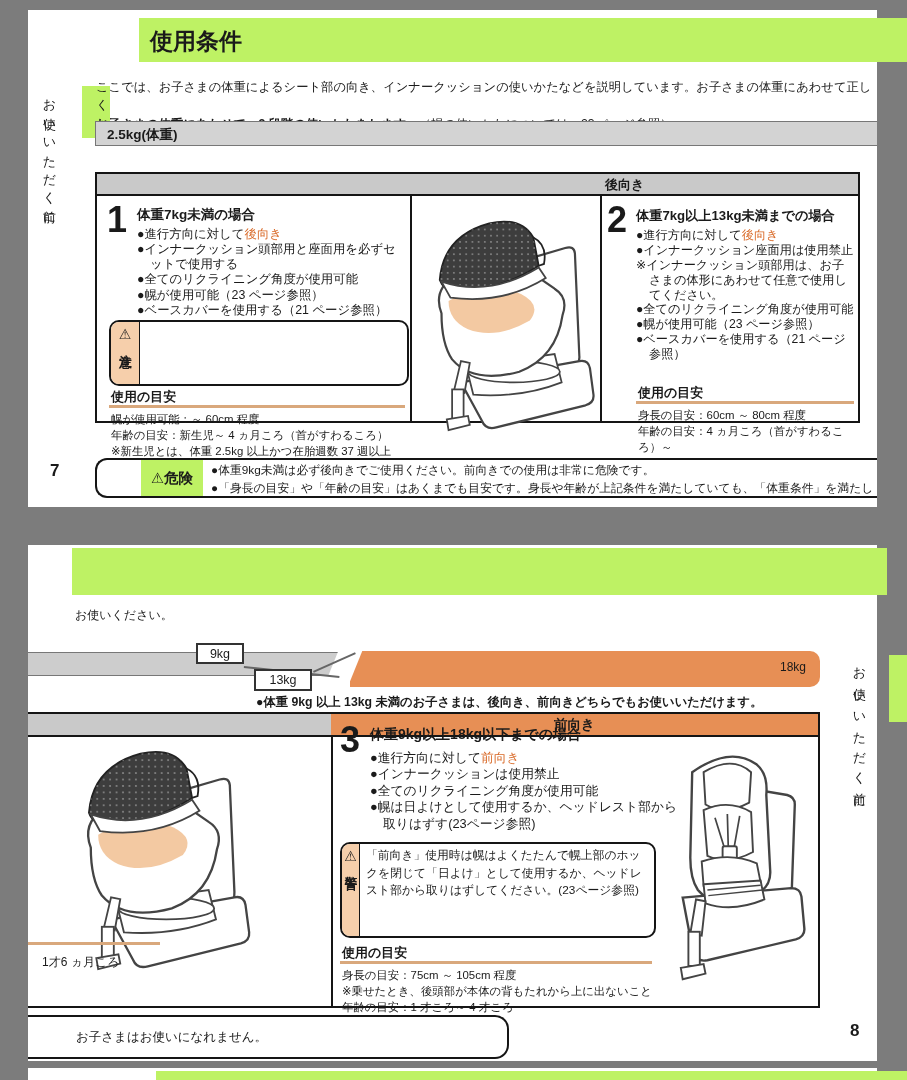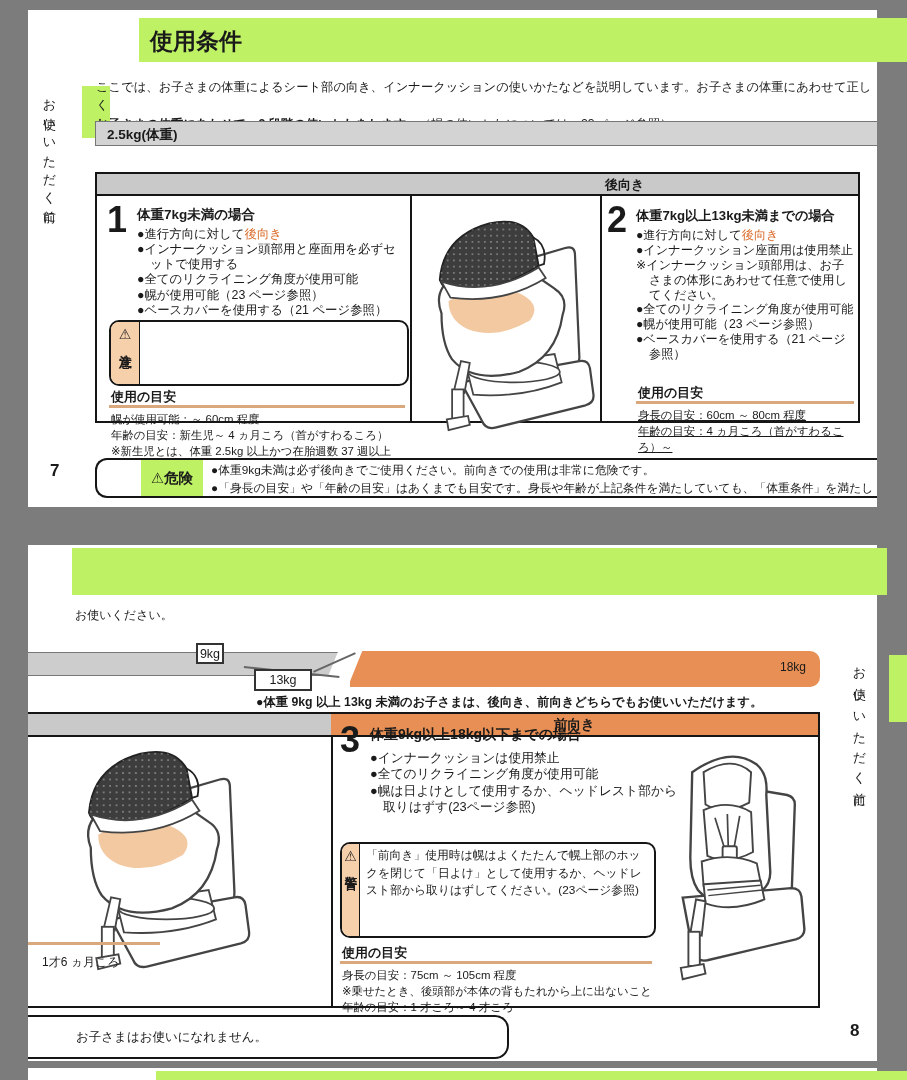--- a/index.html
+++ b/index.html
@@ -128,21 +128,21 @@
     <div class="abs bullets" style="left:539px;top:54px;width:220px;font-size:12.2px;">
       <div class="li"><span>●進行方向に対して</span><span class="accent">後向き</span></div>
       <div class="li">●インナークッション座面用は使用禁止</div>
       <div class="li">※インナークッション頭部用は、お子さまの体形にあわせて任意で使用してください。</div>
       <div class="li">●全てのリクライニング角度が使用可能</div>
       <div class="li">●幌が使用可能（23 ページ参照）</div>
       <div class="li">●ベースカバーを使用する（21 ページ参照）</div>
     </div>
     <div class="abs guide-h" style="left:541px;top:210px;">使用の目安</div>
     <div class="abs guide-line" style="left:539px;top:227px;width:218px;"></div>
-    <div class="abs guide-t" style="left:541px;top:233px;width:220px;text-decoration:underline;">
+    <div class="abs guide-t" style="left:541px;top:233px;width:220px;">
       <div>身長の目安：60cm ～ 80cm 程度</div>
       <div>年齢の目安：4 ヵ月ころ（首がすわるころ）～</div>
     </div>
   </div>
 
   <div class="abs" style="left:67px;top:448px;width:782px;height:40px;border:2px solid #151515;border-right:none;border-radius:12px 0 0 12px;box-sizing:border-box;display:flex;overflow:hidden;">
     <div class="peach bold" style="width:62px;display:flex;align-items:center;justify-content:center;font-size:14.5px;flex:none;">
       <span>⚠</span>
         <span>危険</span>
     </div>
@@ -164,41 +164,42 @@
 
   <div class="abs" style="left:47px;top:62px;font-size:12px;">お使いください。</div>
 
   <div class="abs" style="left:0;top:107px;width:322px;height:24px;background:#cdcdcd;border:1px solid #777;border-left:none;box-sizing:border-box;z-index:1;"></div>
   <div class="abs" style="left:322px;top:106px;width:470px;height:36px;background:#e78f55;border-radius:0 10px 10px 0;z-index:1;">
     <span class="abs" style="right:14px;top:9px;font-size:12px;">18kg</span>
   </div>
   <div class="abs" style="left:303px;top:102px;width:24px;height:44px;background:#fff;transform:skewX(-22deg);z-index:2;"></div>
   <div class="abs" style="left:216px;top:121px;width:96px;height:1.6px;background:#666;transform:rotate(6deg);transform-origin:left top;z-index:3;"></div>
   <div class="abs" style="left:285px;top:126px;width:46px;height:1.6px;background:#666;transform:rotate(-24deg);transform-origin:left top;z-index:3;"></div>
-  <div class="abs kgbox" style="left:168px;top:98px;width:28px;height:21px;line-height:18px;">9kg</div>
+  <div class="abs kgbox" style="left:168px;top:98px;width:48px;height:21px;line-height:18px;">9kg</div>
   <div class="abs kgbox" style="left:226px;top:124px;width:58px;height:22px;line-height:19px;">13kg</div>
 
   <div class="abs bold" style="left:228px;top:149px;font-size:12.3px;">●体重 9kg 以上 13kg 未満のお子さまは、後向き、前向きどちらでもお使いいただけます。</div>
 
   <div class="abs" style="left:0;top:167px;width:792px;height:296px;border:2px solid #151515;border-left:none;box-sizing:border-box;">
     <div class="abs" style="left:0;top:0;right:0;height:21px;border-bottom:2px solid #151515;display:flex;">
       <div style="width:303px;background:#c9c9c9;flex:none;"></div>
       <div class="bold" style="flex:1;background:#e78f55;text-align:center;font-size:13.5px;line-height:21px;">前向き</div>
     </div>
     <div class="abs vline" style="left:303px;top:23px;bottom:0;"></div>
 
     <svg class="abs" style="left:10px;top:25px;" width="240" height="232" viewBox="0 0 206 252">
         <use href="#rearseat"></use>
       </svg>
     <div class="abs" style="left:0;top:228px;width:132px;height:3px;background:#d9a87c;"></div>
     <div class="abs" style="left:14px;top:240px;font-size:12px;">1才6 ヵ月ころ</div>
 
     <div class="abs bignum" style="left:312px;top:8px;">3</div>
     <div class="abs sectitle" style="left:342px;top:12px;font-size:14px;">体重9kg以上18kg以下までの場合</div>
     <div class="abs bullets" style="left:342px;top:36px;width:308px;font-size:12.8px;line-height:1.28;">
+      <div class="li"><span>●進行方向に対して</span><span class="accent">前向き</span></div>
       <div class="li">●インナークッションは使用禁止</div>
       <div class="li">●全てのリクライニング角度が使用可能</div>
       <div class="li">●幌は日よけとして使用するか、ヘッドレスト部から取りはずす(23ページ参照)</div>
     </div>
     <div class="abs warnbox" style="left:312px;top:128px;width:312px;height:92px;">
       <div class="icocell" style="width:30px;">
         <span class="tri">⚠</span>
         <span class="vlab">警告</span>
       </div>
       <div class="wtext" style="font-size:11.8px;line-height:1.5;">「前向き」使用時は幌はよくたたんで幌上部のホックを閉じて「日よけ」として使用するか、ヘッドレスト部から取りはずしてください。(23ページ参照)</div>

